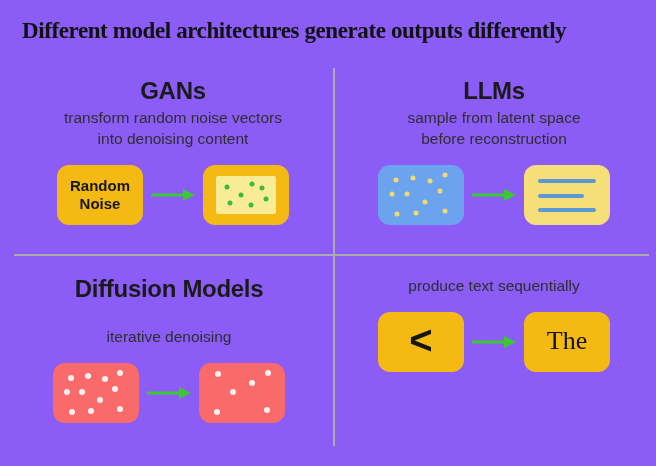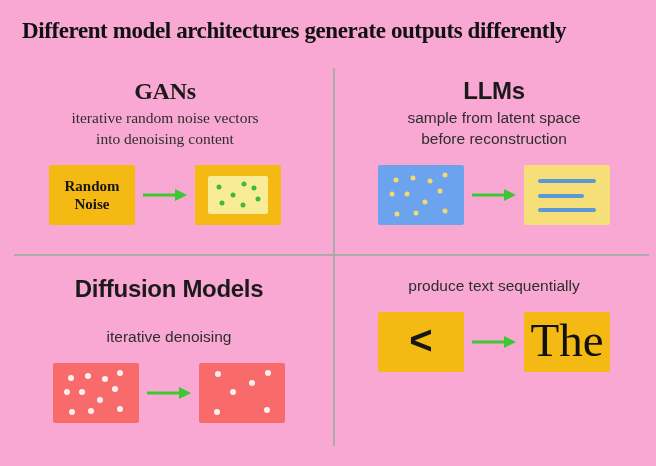--- a/index.html
+++ b/index.html
@@ -1,62 +1,62 @@
 <!DOCTYPE html>
 <html><head>
 <meta charset="utf-8">
 <style>
   html,body { margin:0; padding:0; }
   body { font-family: "Liberation Sans", sans-serif; }
   .canvas {
     position:relative; width:656px; height:466px;
-    background:#f9a8d4; overflow:hidden;
+    background:#8b5cf6; overflow:hidden;
   }
   .title {
     position:absolute; left:22px; top:18px;
     font-family:"Liberation Serif","DejaVu Serif",serif;
     font-weight:bold; font-size:23px; color:#111;
     letter-spacing:-0.4px; white-space:nowrap;
   }
   .divider-v { position:absolute; left:333px; top:68px; width:2px; height:378px; background:#ABABAB; }
   .divider-h { position:absolute; left:14px; top:254px; width:635px; height:2px; background:#ABABAB; }
 
   .quad { position:absolute; width:322px; text-align:center; }
-  #q-gans      { left:4px;   top:76px;font-family:Liberation Serif, serif;  }
+  #q-gans      { left:12px;   top:76px;  }
   #q-vaes      { left:338px; top:76px;  width:312px; }
   #q-diffusion { left:8px;   top:274px; }
   #q-llms      { left:338px; top:274px; width:312px; }
 
   .q-heading {
     margin:0; font-size:24px; font-weight:bold; color:#1A1A1A;
     line-height:30px; letter-spacing:-0.3px;
   }
   .q-sub {
     margin:1px 0 0 0; font-size:15.5px; color:#2E2E2E; line-height:21px;
   }
   .diagram {
     margin-top:16px; display:flex; align-items:center; justify-content:center; gap:7px;
   }
   .box {
-    position:relative; width:86px; height:60px; border-radius:2px; flex:0 0 auto;
+    position:relative; width:86px; height:60px; border-radius:12px; flex:0 0 auto;
     display:flex; align-items:center; justify-content:center;
   }
   .box-yellow      { background:#F5B914; }
   .box-blue        { background:#6BA3EE; }
   .box-red         { background:#F96A6A; }
   .box-lightyellow { background:#F6DF78; }
 
   .box-label { font-weight:bold; font-size:15px; line-height:18px; color:#161616; }
   .llm-symbol {
     font-size:40px; font-weight:bold; color:#161616; line-height:1;
     padding-bottom:4px;
   }
   .llm-word {
     font-family:"Liberation Serif","DejaVu Serif",serif;
-    font-size:47px; color:#111; line-height:1; padding-bottom:3px;
+    font-size:26px; color:#111; line-height:1; padding-bottom:3px;
   }
   .inner-rect {
     position:absolute; left:13px; top:11px; width:60px; height:38px;
     background:#F8EC96; border-radius:2px;
   }
   .dot {
     position:absolute; width:5px; height:5px; border-radius:50%;
     transform:translate(-50%,-50%);
   }
   .dot-green  { background:#3FBA3F; }
@@ -74,21 +74,21 @@
 <body>
 
 <div class="canvas">
 
   <div class="title">Different model architectures generate outputs differently</div>
   <div class="divider-v"></div>
   <div class="divider-h"></div>
 
   <section class="quad" id="q-gans">
     <h2 class="q-heading">GANs</h2>
-    <p class="q-sub"><span>iterative random noise vectors</span><br><span>into denoising content</span></p>
+    <p class="q-sub"><span>transform random noise vectors</span><br><span>into denoising content</span></p>
     <div class="diagram">
       <div class="box box-yellow">
         <span class="box-label"><span>Random</span><br><span>Noise</span></span>
       </div>
       <svg class="arrow" viewBox="0 0 46 14">
         <line x1="1" y1="7" x2="34" y2="7" stroke="#3CC832" stroke-width="3"></line>
         <polygon points="33,1 45,7 33,13" fill="#3CC832"></polygon>
       </svg>
       <div class="box box-yellow">
         <div class="inner-rect">

